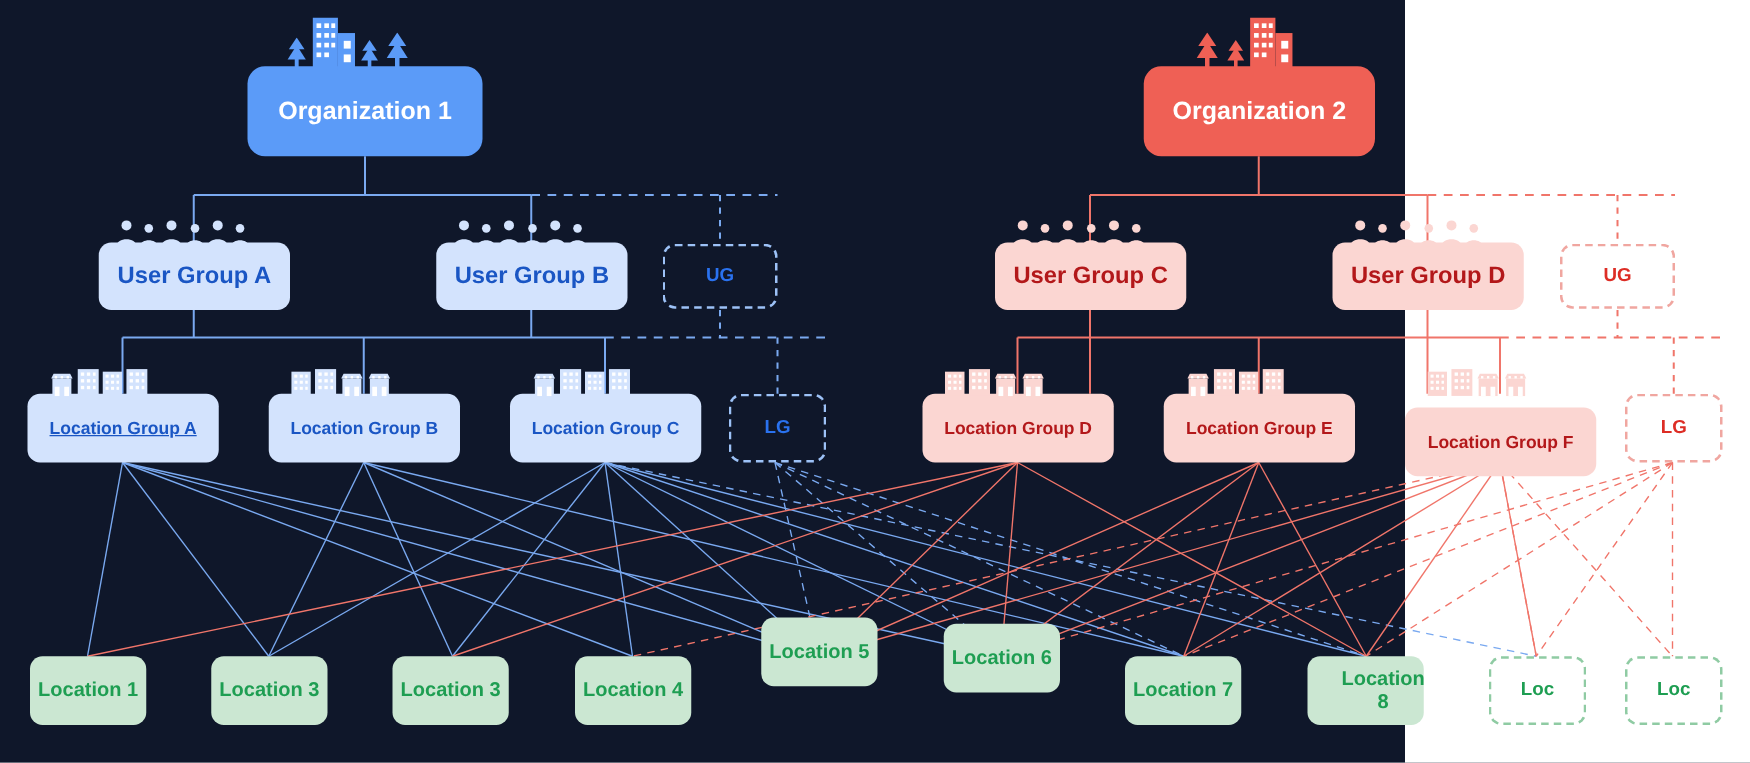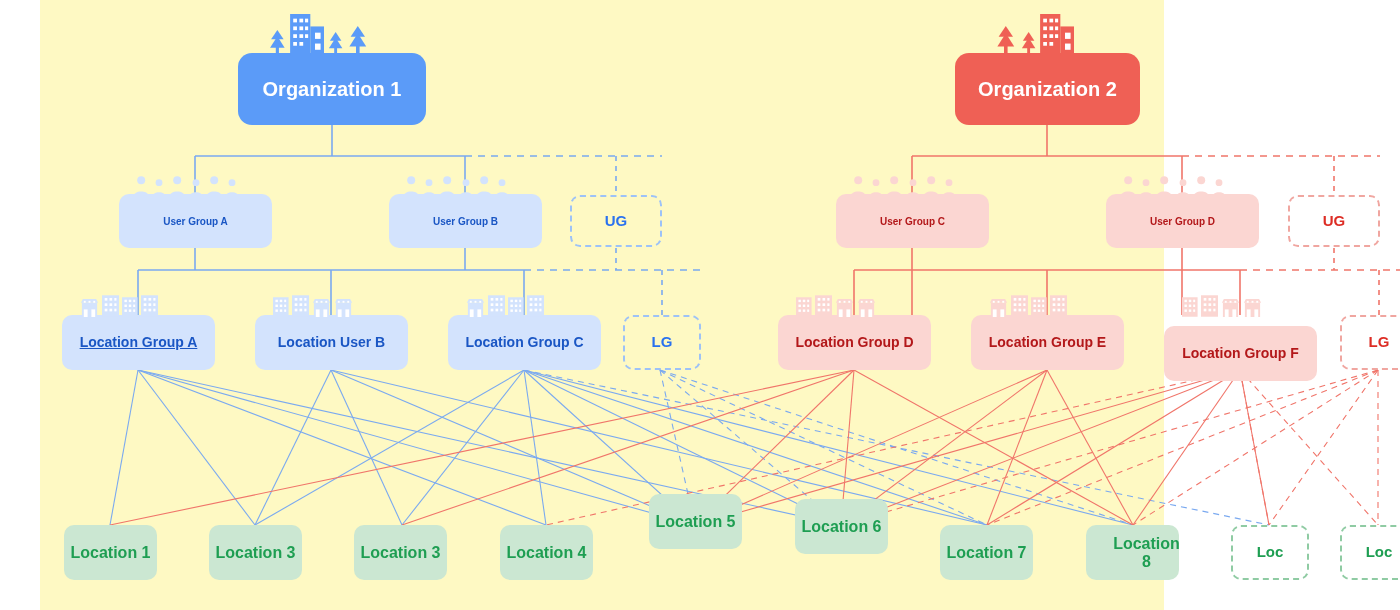--- a/index.html
+++ b/index.html
@@ -1,24 +1,24 @@
 <!DOCTYPE html>
 <html><head>
 <meta charset="utf-8">
 <style>
   html,body{margin:0;padding:0;background:#ffffff;}
   body{width:1400px;height:610px;font-family:"Liberation Sans",sans-serif;overflow:hidden;}
-  #stage{position:relative;width:1124px;height:610px;background:#fef9c3;margin-left:40px;}
+  #stage{position:relative;width:1124px;height:610px;background:#0f172a;}
   svg.layer{position:absolute;left:0;top:0;width:1400px;height:610px;pointer-events:none;}
   .node{position:absolute;box-sizing:border-box;display:flex;align-items:center;justify-content:center;
         text-align:center;border-radius:10px;font-weight:bold;line-height:1.1;}
   .org{color:#ffffff;font-size:20px;border-radius:14px;}
   .org1{background:#5b9bf8;}
   .org2{background:#ef6055;}
-  .ug{font-size:10px;}
+  .ug{font-size:19px;}
   .ug-blue{background:#d3e3fd;color:#1a56c4;}
   .ug-red{background:#fbd6d2;color:#b3181a;}
   .lg{font-size:14px;}
   .lg-blue{background:#d3e3fd;color:#1a56c4;}
   .lg-red{background:#fbd6d2;color:#b3181a;}
   .loc{background:#cbe7d2;color:#1e9e52;font-size:16px;border-radius:10px;}
   .ghost{background:transparent;border:2px dashed;border-radius:10px;font-size:15px;}
   .ghost-blue{border-color:#9dc2f7;color:#2a72ef;}
   .ghost-red{border-color:#f0a6a0;color:#dd2d25;}
   .ghost-green{border-color:#8fcba3;color:#1e9e52;}
@@ -339,21 +339,21 @@
             <rect x="11.5" y="2.5" width="2" height="2.5"></rect>
     <rect x="2.5" y="7.5" width="2.5" height="2.5"></rect>
             <rect x="7" y="7.5" width="2.5" height="2.5"></rect>
             <rect x="11.5" y="7.5" width="2" height="2.5"></rect>
     <rect x="2.5" y="12.5" width="2.5" height="2.5"></rect>
             <rect x="7" y="12.5" width="2.5" height="2.5"></rect>
             <rect x="11.5" y="12.5" width="2" height="2.5"></rect>
           </g>
         </svg>
       </div>
-      <div class="node lg lg-blue" style="left: 215px; top: 315px; width: 153px; height: 55px;">Location User B</div>
+      <div class="node lg lg-blue" style="left: 215px; top: 315px; width: 153px; height: 55px;">Location Group B</div>
       <div class="icons" style="left: 233px; top: 287px; height: 30px;">
         <svg class="ic" width="15.600000000000001" height="20" viewBox="0 0 16 20">
     <rect x="0" y="0" width="16" height="20" fill="#d3e3fd"></rect>
     <g fill="#fff">
             <rect x="2.5" y="2.5" width="2.5" height="2.5"></rect>
             <rect x="7" y="2.5" width="2.5" height="2.5"></rect>
             <rect x="11.5" y="2.5" width="2" height="2.5"></rect>
     <rect x="2.5" y="7.5" width="2.5" height="2.5"></rect>
             <rect x="7" y="7.5" width="2.5" height="2.5"></rect>
             <rect x="11.5" y="7.5" width="2" height="2.5"></rect>

